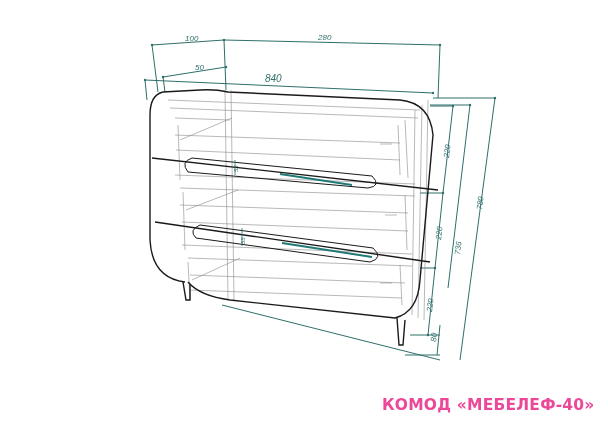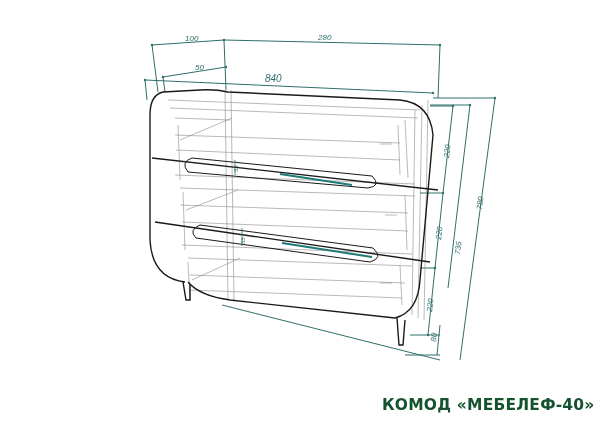--- a/index.html
+++ b/index.html
@@ -2,21 +2,21 @@
 <html><head>
 <meta charset="utf-8">
 <style>
   html, body { margin: 0; padding: 0; background: #ffffff; }
   body { width: 608px; height: 429px; position: relative; overflow: hidden; font-family: "DejaVu Sans", sans-serif; }
   #drawing { position: absolute; left: 0; top: 0; width: 608px; height: 429px; }
   .dim-text { font-family: "Liberation Sans", sans-serif; font-size: 8px; fill: #2f6f6a; font-style: italic; }
   .caption {
     position: absolute; left: 382px; top: 396px;
     font-family: "DejaVu Sans", sans-serif; font-weight: bold; font-size: 15.5px;
-    color: #14532d; letter-spacing: 0.2px; white-space: nowrap;
+    color: #ec4899; letter-spacing: 0.2px; white-space: nowrap;
   }
 </style>
 </head>
 <body>
 
 <svg id="drawing" viewBox="0 0 608 429" xmlns="http://www.w3.org/2000/svg">
 
   <g stroke="#2f6f6a" stroke-width="1" fill="none">
 
     <line x1="152" y1="45" x2="224" y2="40"></line>

